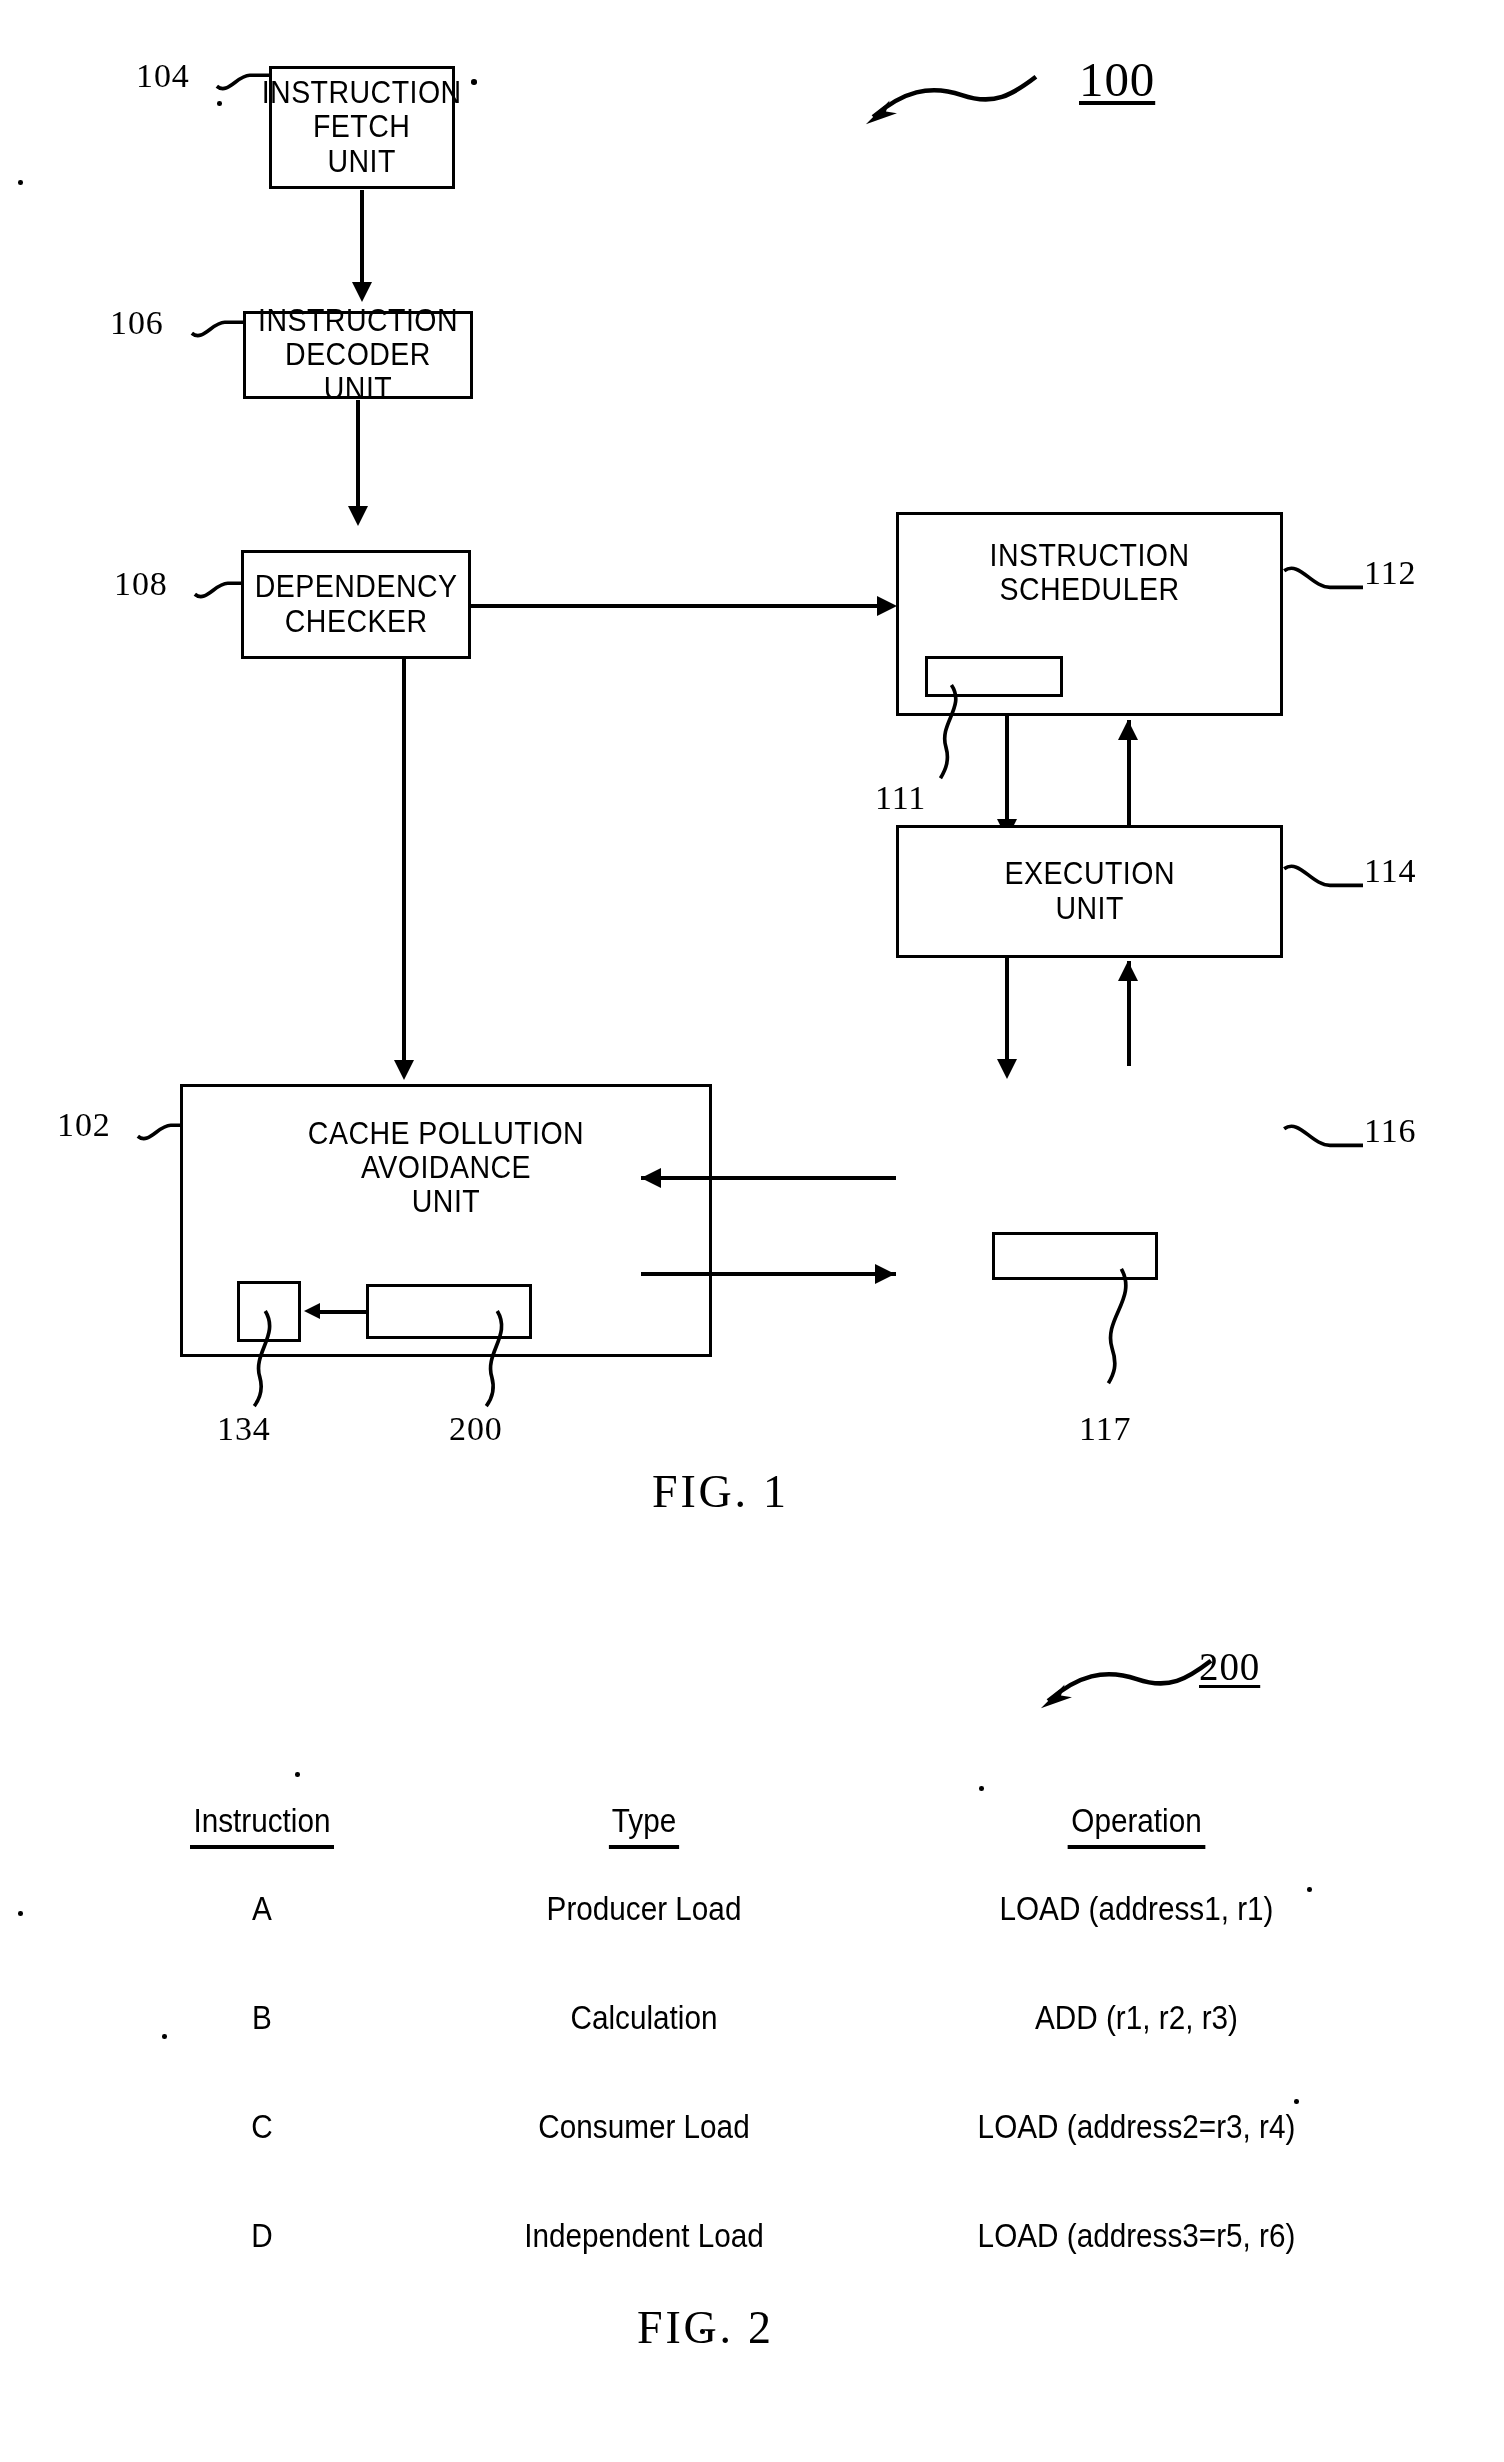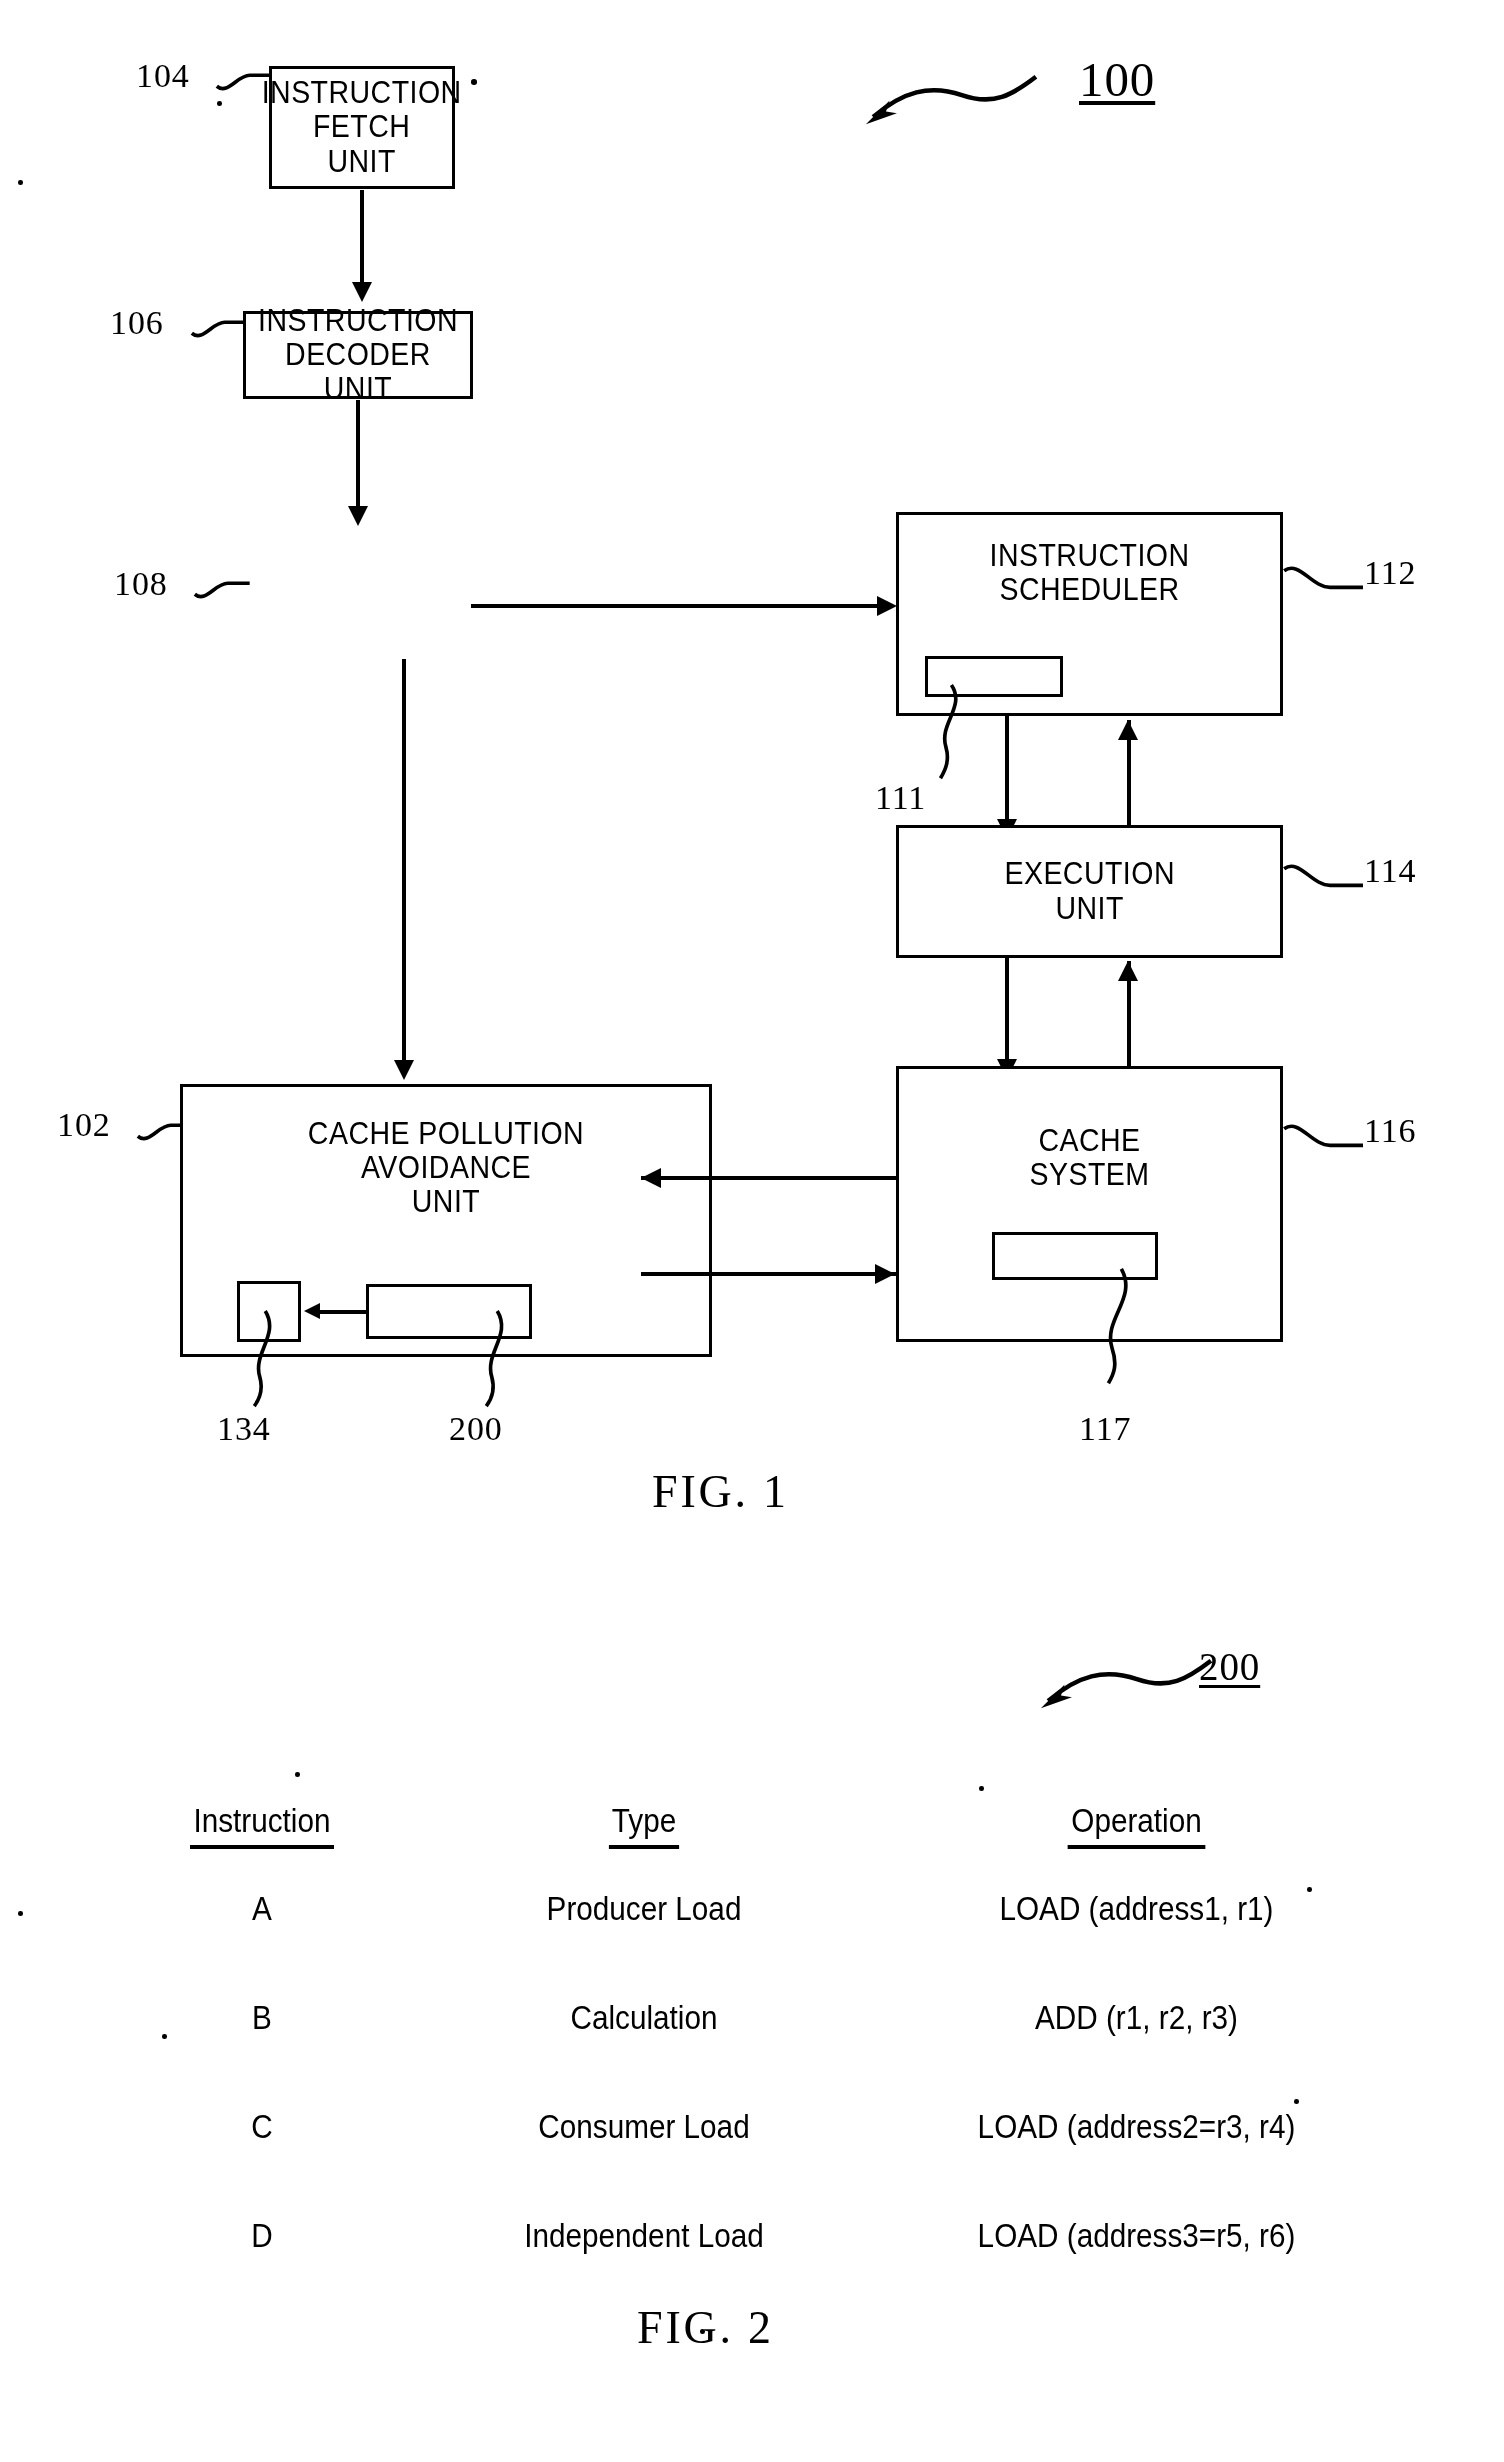--- a/index.html
+++ b/index.html
@@ -178,20 +178,24 @@
 DECODER UNIT</div>
   </div>
 
   <div class="vline" style="left:356px; top:400px; height:112px;"></div>
   <div class="arrow-down" style="left:348px; top:506px;"></div>
 
   <div class="ref abs" style="left:114px; top:565px;">108</div>
   <svg class="leader" style="left:193px; top:563px;" width="64" height="46" viewBox="0 0 70 50">
     <path d="M2,34 C14,44 24,22 38,22 L62,22" stroke="#000" stroke-width="4" fill="none"></path>
   </svg>
+  <div class="box" style="left:241px; top:550px; width:230px; height:109px;">
+    <div class="box-label">DEPENDENCY
+CHECKER</div>
+  </div>
 
   <div class="hline" style="left:471px; top:604px; width:408px;"></div>
   <div class="arrow-right" style="left:877px; top:596px;"></div>
 
   <div class="vline" style="left:402px; top:659px; height:408px;"></div>
   <div class="arrow-down" style="left:394px; top:1060px;"></div>
 
   <div class="box" style="left:896px; top:512px; width:387px; height:204px;">
     <div class="box-label" style="position:absolute; top:24px; left:0; right:0;">INSTRUCTION
 SCHEDULER</div>
@@ -243,24 +247,20 @@
   <svg class="leader" style="left:236px; top:1309px;" width="64" height="101" viewBox="0 0 70 110">
     <path d="M32,2 C48,28 18,48 26,74 C30,88 26,98 20,106" stroke="#000" stroke-width="4" fill="none"></path>
   </svg>
   <div class="ref abs" style="left:217px; top:1410px;">134</div>
 
   <svg class="leader" style="left:468px; top:1309px;" width="64" height="101" viewBox="0 0 70 110">
     <path d="M32,2 C48,28 18,48 26,74 C30,88 26,98 20,106" stroke="#000" stroke-width="4" fill="none"></path>
   </svg>
   <div class="ref abs" style="left:449px; top:1410px;">200</div>
 
-  <div class="box" style="left:896px; top:1066px; width:387px; height:276px;">
-    <div class="box-label" style="position:absolute; top:55px; left:0; right:0;">CACHE
-SYSTEM</div>
-  </div>
   <div class="inner-box" style="left:992px; top:1232px; width:166px; height:48px;"></div>
   <svg class="leader" style="left:1282px; top:1116px;" width="85" height="55" viewBox="0 0 92 60">
     <path d="M2,22 C18,10 32,40 52,40 L88,40" stroke="#000" stroke-width="4" fill="none" transform="translate(0,-8)"></path>
   </svg>
   <div class="ref abs" style="left:1364px; top:1112px;">116</div>
 
   <svg class="leader" style="left:1088px; top:1267px;" width="74" height="120" viewBox="0 0 80 130">
     <path d="M36,2 C54,34 16,56 26,88 C32,106 28,116 22,126" stroke="#000" stroke-width="4" fill="none"></path>
   </svg>
   <div class="ref abs" style="left:1079px; top:1410px;">117</div>

